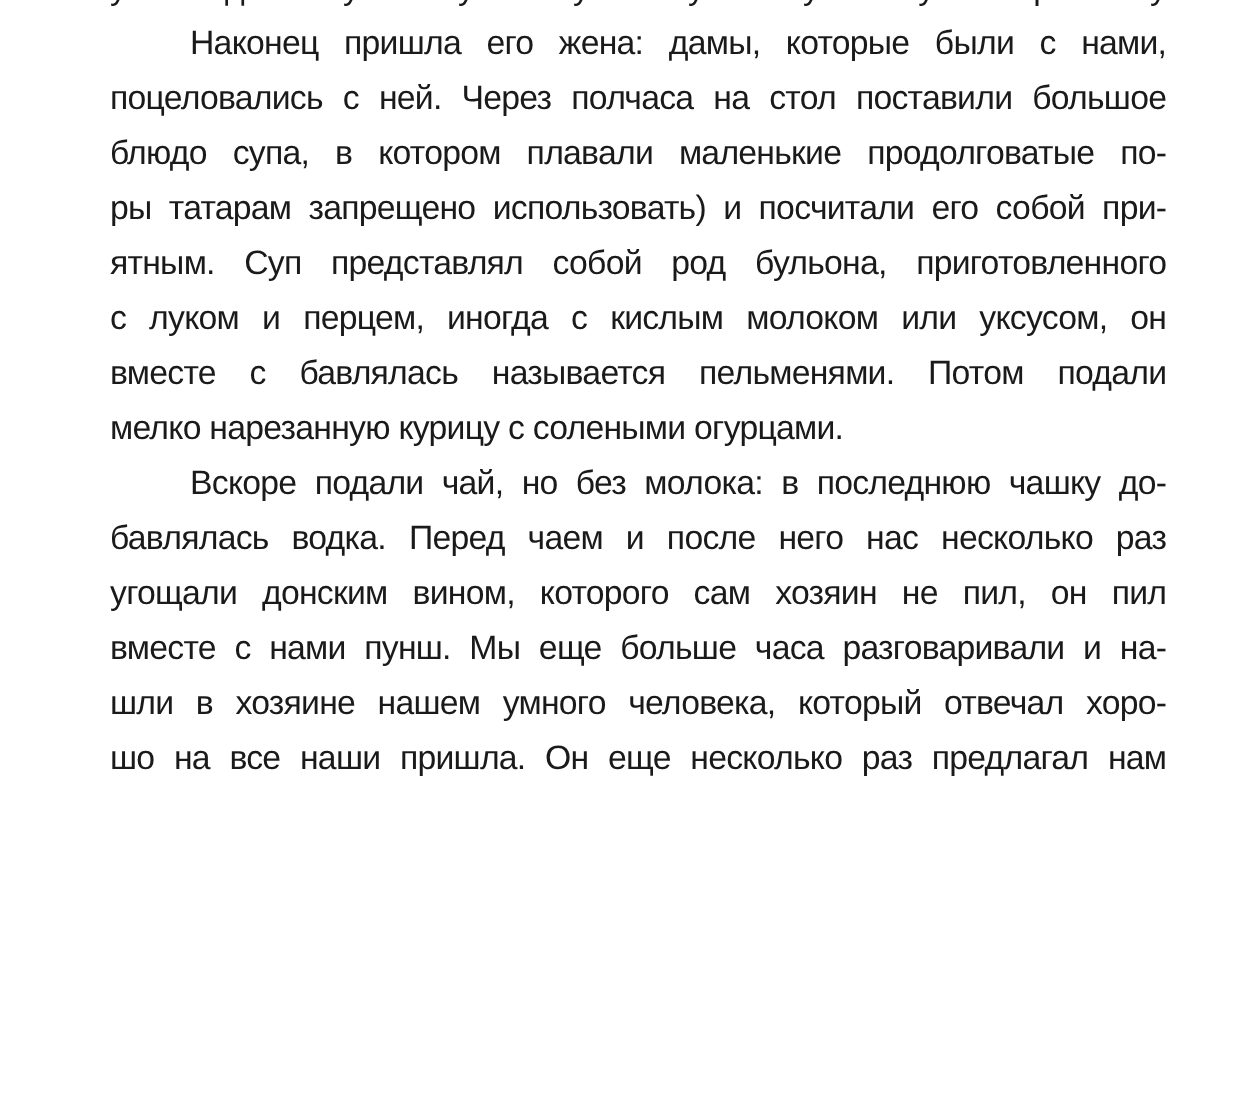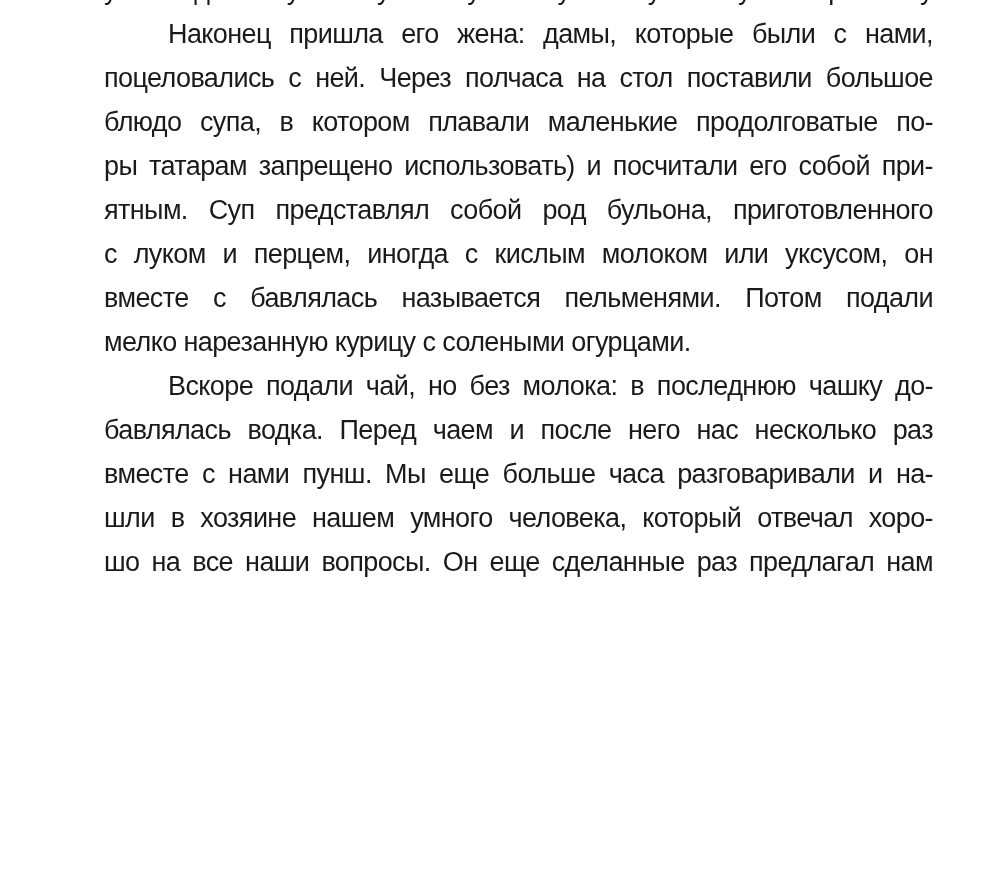--- a/index.html
+++ b/index.html
@@ -3,21 +3,21 @@
 <meta charset="utf-8">
 <style>
   html, body { margin:0; padding:0; background:#ffffff; }
   body { width:1000px; height:881px; overflow:hidden; position:relative; }
   .page {
     position:absolute; left:88px; top:-32px; width:845px;
     font-family:"Liberation Sans", sans-serif;
     font-size:27px; line-height:44px; color:#1a1a1a;
     letter-spacing:-0.6px;
   }
-  .line { display:block; height:44px; white-space:nowrap; text-align:justify; text-align-last:justify;margin-left:16px; }
+  .line { display:block; height:44px; white-space:nowrap; text-align:justify; text-align-last:justify; }
   .line.last { text-align-last:left; }
   .indent { padding-left:64px; }
   .clipped { color:#1a1a1a; }
 </style>
 </head>
 <body>
 
 <div class="page">
   <span class="line clipped">у   д   у   у   у   у   у   у   р   у</span>
 
@@ -29,17 +29,18 @@
     <span class="line">ятным. Суп представлял собой род бульона, приготовленного</span>
     <span class="line">с луком и перцем, иногда с кислым молоком или уксусом, он</span>
     <span class="line">вместе с бавлялась называется пельменями. Потом подали</span>
     <span class="line last">мелко нарезанную курицу с солеными огурцами.</span>
   </div>
 
 
   <div>
     <span class="line indent">Вскоре подали чай, но без молока: в последнюю чашку до-</span>
     <span class="line">бавлялась водка. Перед чаем и после него нас несколько раз</span>
+    <span class="line">угощали донским вином, которого сам хозяин не пил, он пил</span>
     <span class="line">вместе с нами пунш. Мы еще больше часа разговаривали и на-</span>
     <span class="line">шли в хозяине нашем умного человека, который отвечал хоро-</span>
-    <span class="line">шо на все наши вопросы. Он еще сделанные раз предлагал нам</span>
+    <span class="line">шо на все наши пришла. Он еще несколько раз предлагал нам</span>
   </div>
 </div>
 
 </body></html>

